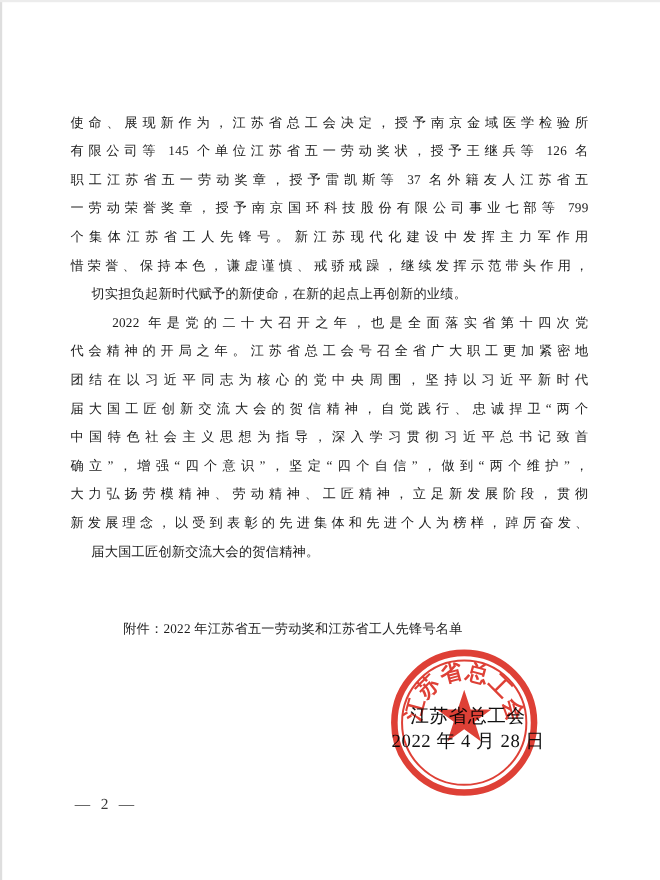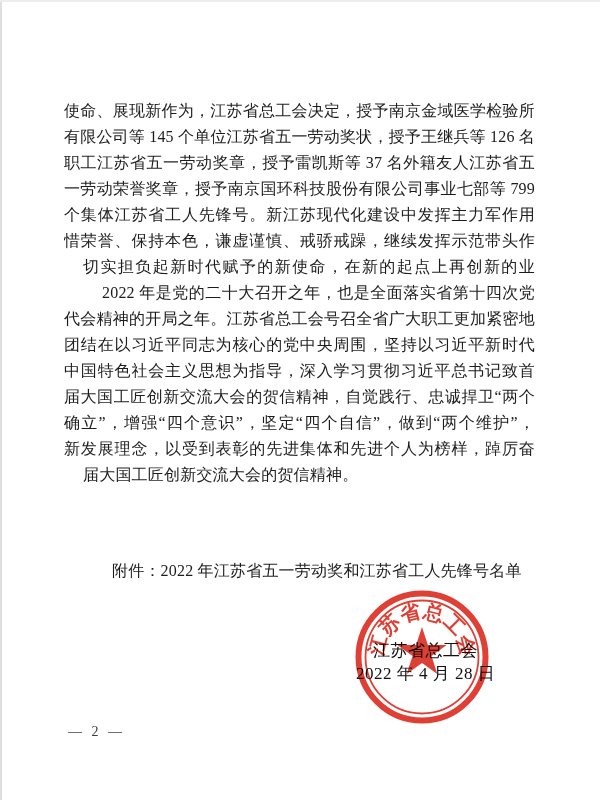--- a/index.html
+++ b/index.html
@@ -6,33 +6,33 @@
   body{
     width:600px;height:800px;position:relative;overflow:hidden;
     background:#ffffff;
     font-family:"Liberation Serif","DejaVu Serif",serif;
   }
   .scan-edge-left{position:absolute;left:0;top:0;width:2px;height:100%;background:#dedede;}
   .scan-edge-top{position:absolute;left:0;top:0;width:100%;height:2px;background:#ececec;}
 
   .body-text{
     position:absolute;left:64px;top:98px;width:471px;
-    font-size:16px;line-height:26px;color:#1c1c1c;
+    font-size:12px;line-height:26px;color:#1c1c1c;
     letter-spacing:0.2px;
   }
   .line{
     height:26px;overflow:hidden;
     text-align:justify;text-align-last:justify;
   }
   .line.end{text-align-last:left;margin-left:19px;}
   .line.indent{text-indent:38px;}
 
   .attachment{
     position:absolute;left:112px;top:558px;
-    font-size:16px;line-height:26px;color:#1c1c1c;
+    font-size:12px;line-height:26px;color:#1c1c1c;
     letter-spacing:0.2px;white-space:nowrap;
   }
 
   .signer-org{
     position:absolute;left:373px;top:640px;
     font-size:17px;line-height:22px;color:#111;
     white-space:nowrap;letter-spacing:0.5px;
   }
   .sign-date{
     position:absolute;left:356px;top:663px;
@@ -64,23 +64,24 @@
   <div class="line">使命、展现新作为，江苏省总工会决定，授予南京金域医学检验所</div>
   <div class="line">有限公司等 145 个单位江苏省五一劳动奖状，授予王继兵等 126 名</div>
   <div class="line">职工江苏省五一劳动奖章，授予雷凯斯等 37 名外籍友人江苏省五</div>
   <div class="line">一劳动荣誉奖章，授予南京国环科技股份有限公司事业七部等 799</div>
   <div class="line">个集体江苏省工人先锋号。新江苏现代化建设中发挥主力军作用</div>
   <div class="line">惜荣誉、保持本色，谦虚谨慎、戒骄戒躁，继续发挥示范带头作用，</div>
   <div class="line end">切实担负起新时代赋予的新使命，在新的起点上再创新的业绩。</div>
   <div class="line indent">2022 年是党的二十大召开之年，也是全面落实省第十四次党</div>
   <div class="line">代会精神的开局之年。江苏省总工会号召全省广大职工更加紧密地</div>
   <div class="line">团结在以习近平同志为核心的党中央周围，坚持以习近平新时代</div>
+  <div class="line">届大国工匠创新交流大会的贺信精神，自觉践行、忠诚捍卫“两个</div>
   <div class="line">中国特色社会主义思想为指导，深入学习贯彻习近平总书记致首</div>
-  <div class="line">届大国工匠创新交流大会的贺信精神，自觉践行、忠诚捍卫“两个</div>
   <div class="line">确立”，增强“四个意识”，坚定“四个自信”，做到“两个维护”，</div>
+  <div class="line">大力弘扬劳模精神、劳动精神、工匠精神，立足新发展阶段，贯彻</div>
   <div class="line">新发展理念，以受到表彰的先进集体和先进个人为榜样，踔厉奋发、</div>
   <div class="line end">届大国工匠创新交流大会的贺信精神。</div>
 </div>
 
 <div class="attachment">附件：2022 年江苏省五一劳动奖和江苏省工人先锋号名单</div>
 
 <div class="signer-org">江苏省总工会</div>
 <div class="sign-date">2022 年 4 月 28 日</div>
 
 <svg class="seal" viewBox="0 0 142 142">

